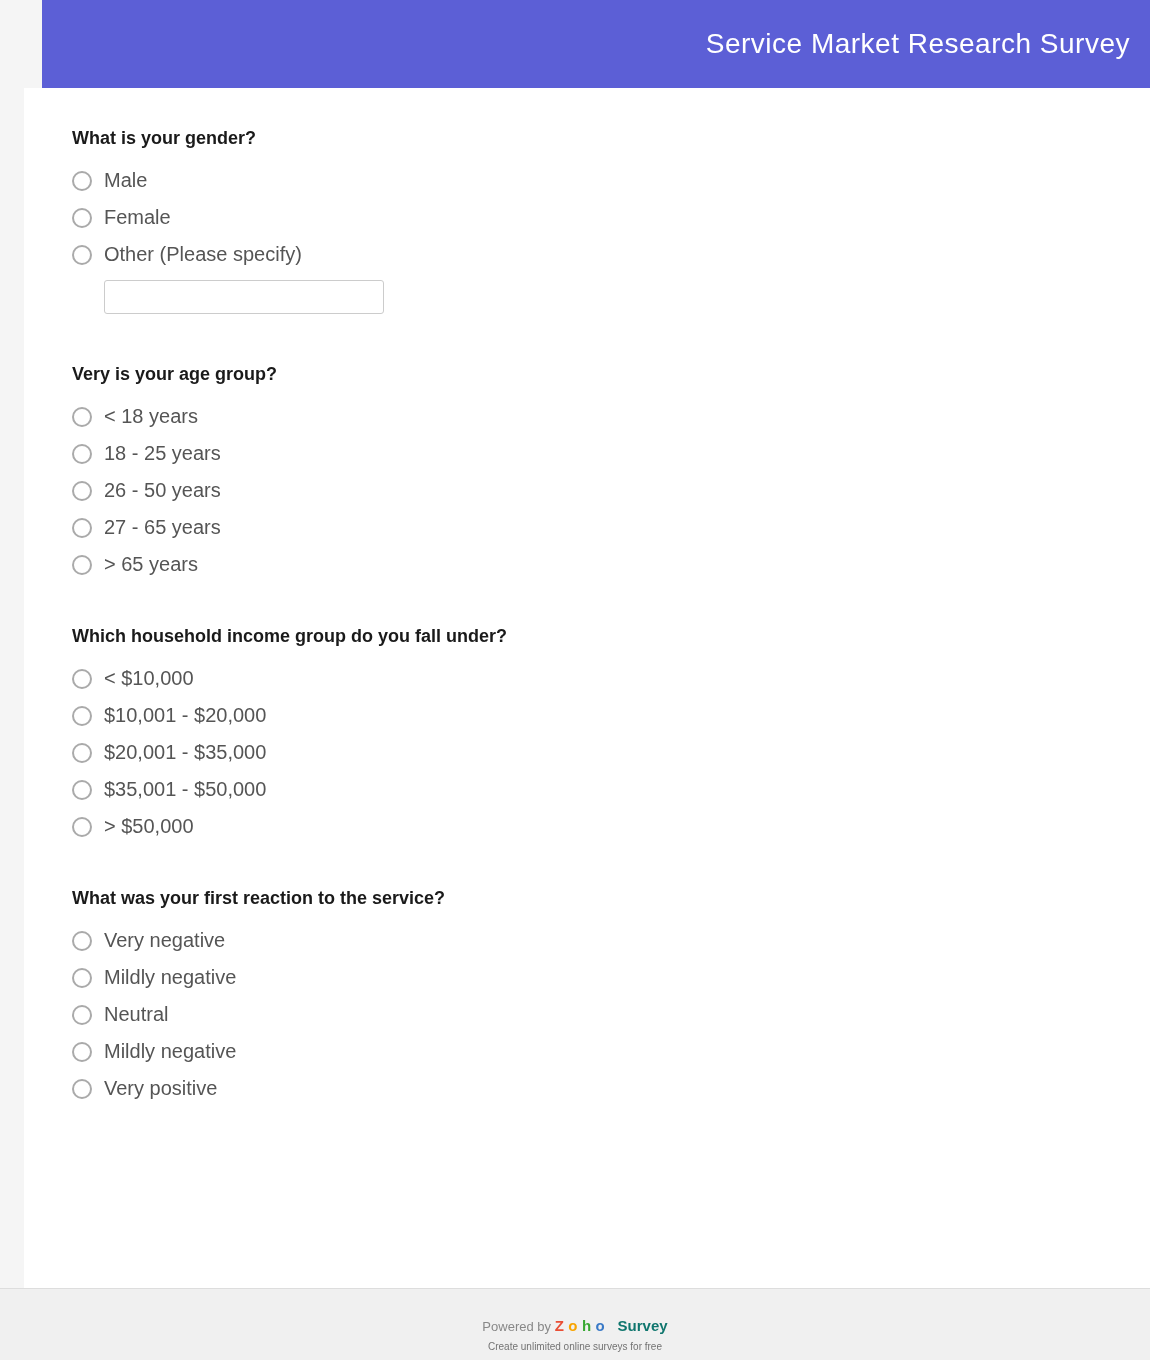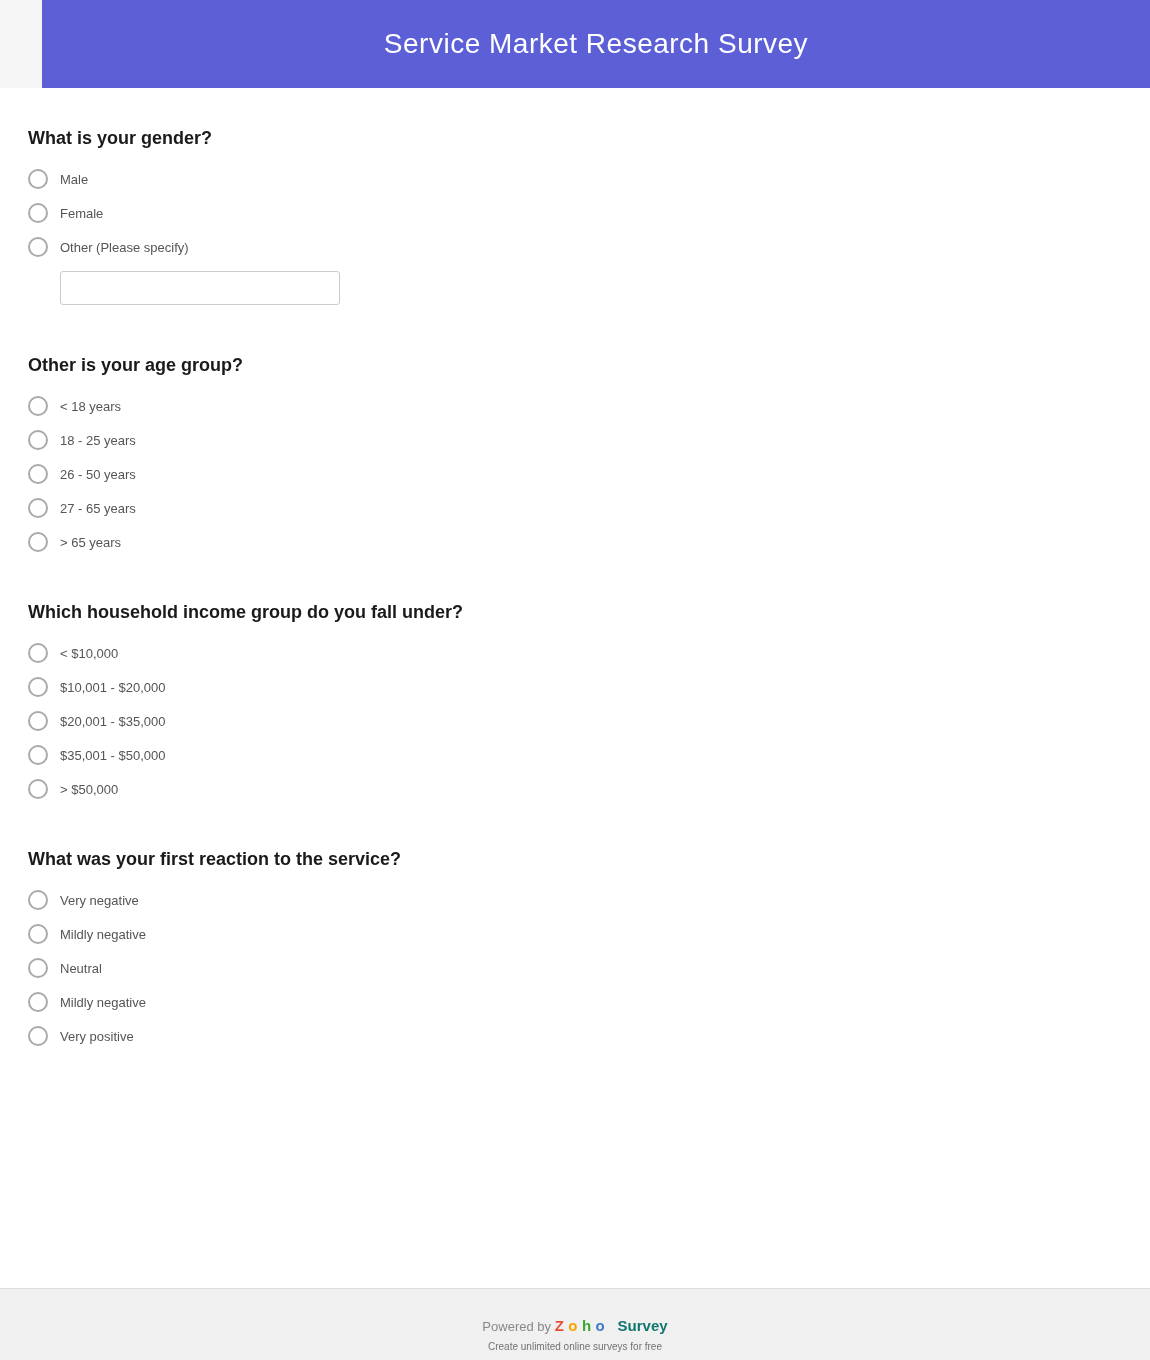--- a/index.html
+++ b/index.html
@@ -18,22 +18,23 @@
     .header-title {
       color: #ffffff;
       font-size: 28px;
       font-weight: 400;
       letter-spacing: 0.5px;
     }
 
     
     .main-content {
       background: #ffffff;
-      padding: 40px 28px;
+      padding: 40px 48px;
       min-height: 1200px;
+      margin-left: 24px;
     }
 
     
     .question-section {
       margin-bottom: 50px;
     }
 
     .question-label {
       font-size: 18px;
       font-weight: 700;
@@ -62,21 +63,21 @@
       -webkit-appearance: none;
       cursor: pointer;
     }
 
     .radio-input:checked {
       border-color: #5c5fd6;
       background: #5c5fd6;
     }
 
     .radio-label {
-      font-size: 13px;
+      font-size: 20px;
       color: #555;
     }
 
     
     .text-input {
       border: 1px solid #ccc;
       border-radius: 3px;
       padding: 8px 10px;
       font-size: 14px;
       width: 280px;
@@ -90,21 +91,21 @@
     .zoho-z { color: #e94e35; font-weight: 700; font-size: 15px; }
     .zoho-o1 { color: #f8a400; font-weight: 700; font-size: 15px; }
     .zoho-h { color: #38a832; font-weight: 700; font-size: 15px; }
     .zoho-o2 { color: #3a7ac7; font-weight: 700; font-size: 15px; }
     .zoho-survey { color: #0f766e; font-weight: 600; font-size: 15px; }
     .powered-text { color: #888; font-size: 13px; text-align: center; }
   </style>
 </head>
 <body>
 
-<header style="background:#5c5fd6; padding:28px 20px; text-align:center;margin-left:42px;">
+<header style="background:#5c5fd6; padding:28px 20px; text-align:right;margin-left:42px;">
   <h1 class="header-title">Service Market Research Survey</h1>
 </header>
 
 <main class="main-content">
 
   <section class="question-section">
     <span class="question-label">What is your gender?</span>
 
     <div class="radio-option">
       <input type="radio" name="gender" class="radio-input" style="">
@@ -115,21 +116,21 @@
       <span class="radio-label">Female</span>
     </div>
     <div class="radio-option">
       <input type="radio" name="gender" class="radio-input" style="">
       <span class="radio-label">Other (Please specify)</span>
     </div>
     <input type="text" class="text-input" placeholder="" style="">
   </section>
 
   <section class="question-section">
-    <span class="question-label">Other is your age group?</span>
+    <span class="question-label">Very is your age group?</span>
 
     <div class="radio-option">
       <input type="radio" name="age" class="radio-input" style="">
       <span class="radio-label">&lt; 18 years</span>
     </div>
     <div class="radio-option">
       <input type="radio" name="age" class="radio-input" style="">
       <span class="radio-label">18 - 25 years</span>
     </div>
     <div class="radio-option">

